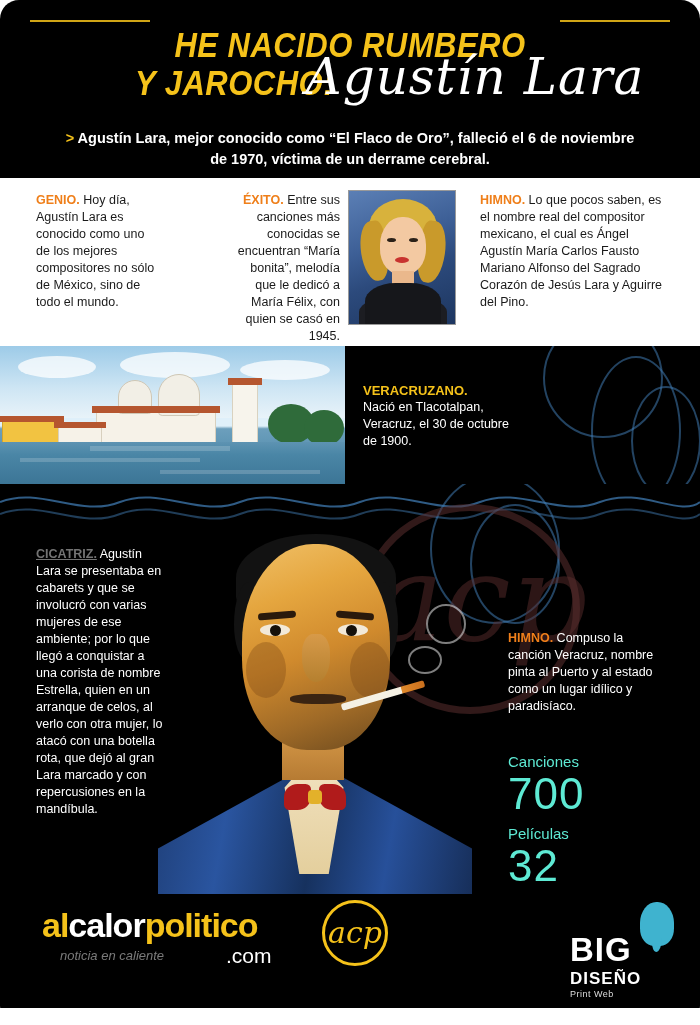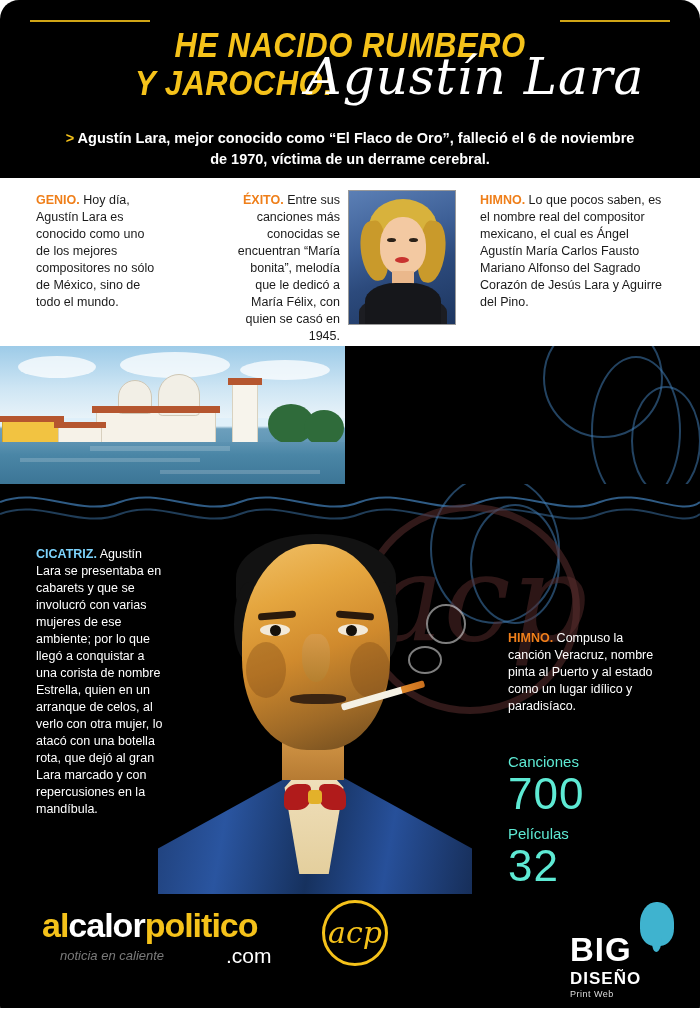--- a/index.html
+++ b/index.html
@@ -237,21 +237,21 @@
   }
 
   .cicatriz {
     position: absolute;
     left: 36px; top: 62px;
     width: 128px;
     color: #ffffff;
     font-size: 12.5px;
     line-height: 17px;
   }
-  .cicatriz b { color: #7dd3fc; }
+  .cicatriz b { color: #737373; text-decoration: underline; }
 
   .himno {
     position: absolute;
     left: 508px; top: 146px;
     width: 160px;
     color: #ffffff;
     font-size: 12.5px;
     line-height: 17px;
   }
   .himno b { color: #ef7f1a; }
@@ -483,20 +483,23 @@
       <div class="ph-water"></div>
       <div class="ph-reflect" style="left:90px; top:100px; width:140px; height:5px;"></div>
       <div class="ph-reflect" style="left:20px; top:112px; width:180px; height:4px;"></div>
       <div class="ph-reflect" style="left:160px; top:124px; width:160px; height:4px;"></div>
     </div>
 
     <div class="veracruzano-box">
       <div class="swirl" style="left:198px; top:-28px; width:120px; height:120px;"></div>
       <div class="swirl" style="left:246px; top:10px; width:90px; height:150px;"></div>
       <div class="swirl" style="left:286px; top:40px; width:70px; height:110px;"></div>
+      <div class="veracruzano-text">
+        <b>VERACRUZANO.</b><span>Nació en Tlacotalpan, Veracruz, el 30 de octubre de 1900.</span>
+      </div>
     </div>
   </div>
 
   <div class="body-black">
 
     <svg class="wave" viewBox="0 0 700 36" preserveAspectRatio="none">
       <path d="M0,18 C40,2 80,34 120,18 C160,2 200,34 240,18 C280,2 320,34 360,18 C400,2 440,34 480,18 C520,2 560,34 600,18 C640,2 680,34 700,18" fill="none" stroke="#3f7ab0" stroke-width="2" opacity="0.75"></path>
       <path d="M0,30 C40,14 80,46 120,30 C160,14 200,46 240,30 C280,14 320,46 360,30 C400,14 440,46 480,30 C520,14 560,46 600,30 C640,14 680,46 700,30" fill="none" stroke="#3f7ab0" stroke-width="2" opacity="0.5"></path>
     </svg>
 

